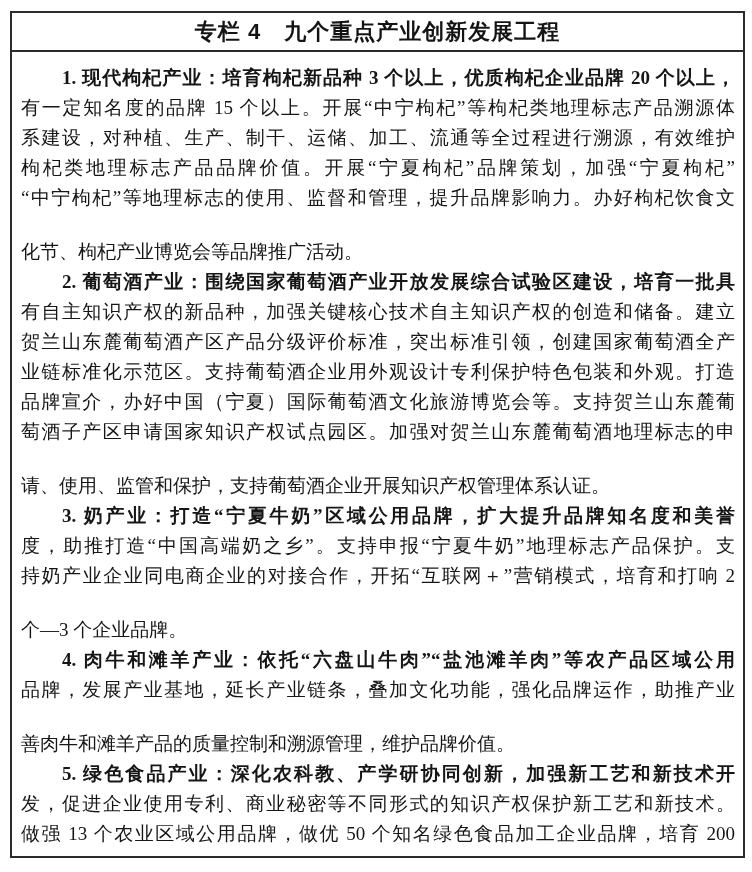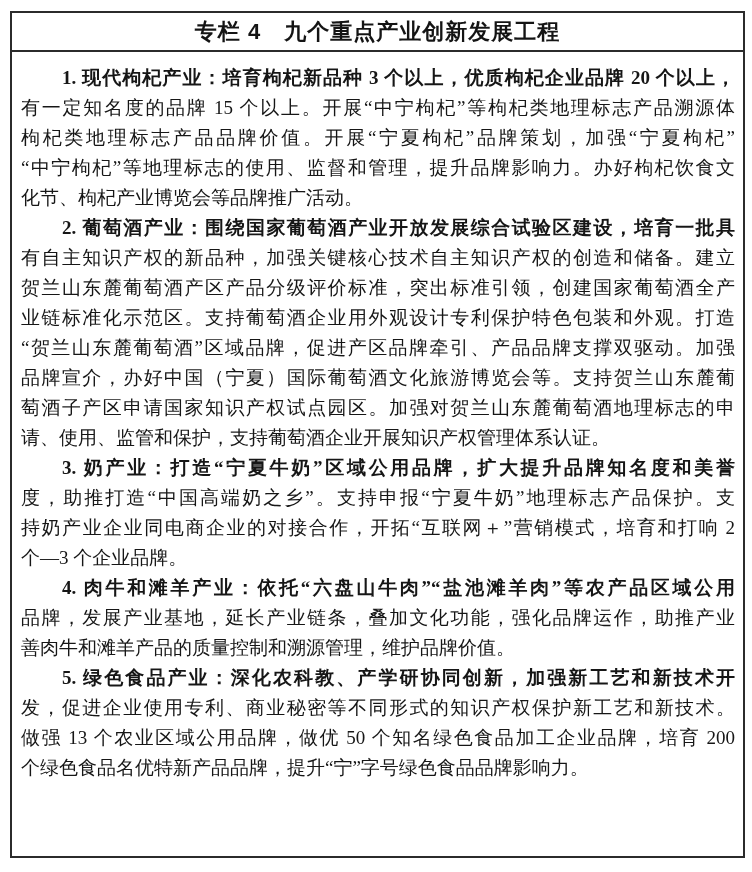--- a/index.html
+++ b/index.html
@@ -53,41 +53,42 @@
     text-align-last: justify;
     white-space: nowrap;
     overflow: hidden;
   }
   .text-line.first {
     text-indent: 41px;
     font-weight: bold;
   }
   .text-line.para-end {
     text-align-last: left;
+    margin-top: 24px;
   }
 </style>
 </head>
 <body>
 
 <div class="page">
   <div class="column-box">
     <div class="box-head">
       <div class="box-title">专栏 4　九个重点产业创新发展工程</div>
     </div>
     <div class="box-body">
         <div class="text-line first">1. 现代枸杞产业：培育枸杞新品种 3 个以上，优质枸杞企业品牌 20 个以上，</div>
         <div class="text-line">有一定知名度的品牌 15 个以上。开展“中宁枸杞”等枸杞类地理标志产品溯源体</div>
+        <div class="text-line">系建设，对种植、生产、制干、运储、加工、流通等全过程进行溯源，有效维护</div>
         <div class="text-line">枸杞类地理标志产品品牌价值。开展“宁夏枸杞”品牌策划，加强“宁夏枸杞”</div>
         <div class="text-line">“中宁枸杞”等地理标志的使用、监督和管理，提升品牌影响力。办好枸杞饮食文</div>
         <div class="text-line para-end">化节、枸杞产业博览会等品牌推广活动。</div>
         <div class="text-line first">2. 葡萄酒产业：围绕国家葡萄酒产业开放发展综合试验区建设，培育一批具</div>
         <div class="text-line">有自主知识产权的新品种，加强关键核心技术自主知识产权的创造和储备。建立</div>
         <div class="text-line">贺兰山东麓葡萄酒产区产品分级评价标准，突出标准引领，创建国家葡萄酒全产</div>
         <div class="text-line">业链标准化示范区。支持葡萄酒企业用外观设计专利保护特色包装和外观。打造</div>
-        <div class="text-line">“贺兰山东麓葡萄酒”区域品牌，促进产区品牌牵引、产品品牌支撑双驱动。加强</div>
         <div class="text-line">品牌宣介，办好中国（宁夏）国际葡萄酒文化旅游博览会等。支持贺兰山东麓葡</div>
         <div class="text-line">萄酒子产区申请国家知识产权试点园区。加强对贺兰山东麓葡萄酒地理标志的申</div>
         <div class="text-line para-end">请、使用、监管和保护，支持葡萄酒企业开展知识产权管理体系认证。</div>
         <div class="text-line first">3. 奶产业：打造“宁夏牛奶”区域公用品牌，扩大提升品牌知名度和美誉</div>
         <div class="text-line">度，助推打造“中国高端奶之乡”。支持申报“宁夏牛奶”地理标志产品保护。支</div>
         <div class="text-line">持奶产业企业同电商企业的对接合作，开拓“互联网＋”营销模式，培育和打响 2</div>
         <div class="text-line para-end">个—3 个企业品牌。</div>
         <div class="text-line first">4. 肉牛和滩羊产业：依托“六盘山牛肉”“盐池滩羊肉”等农产品区域公用</div>
         <div class="text-line">品牌，发展产业基地，延长产业链条，叠加文化功能，强化品牌运作，助推产业</div>
         <div class="text-line para-end">善肉牛和滩羊产品的质量控制和溯源管理，维护品牌价值。</div>

